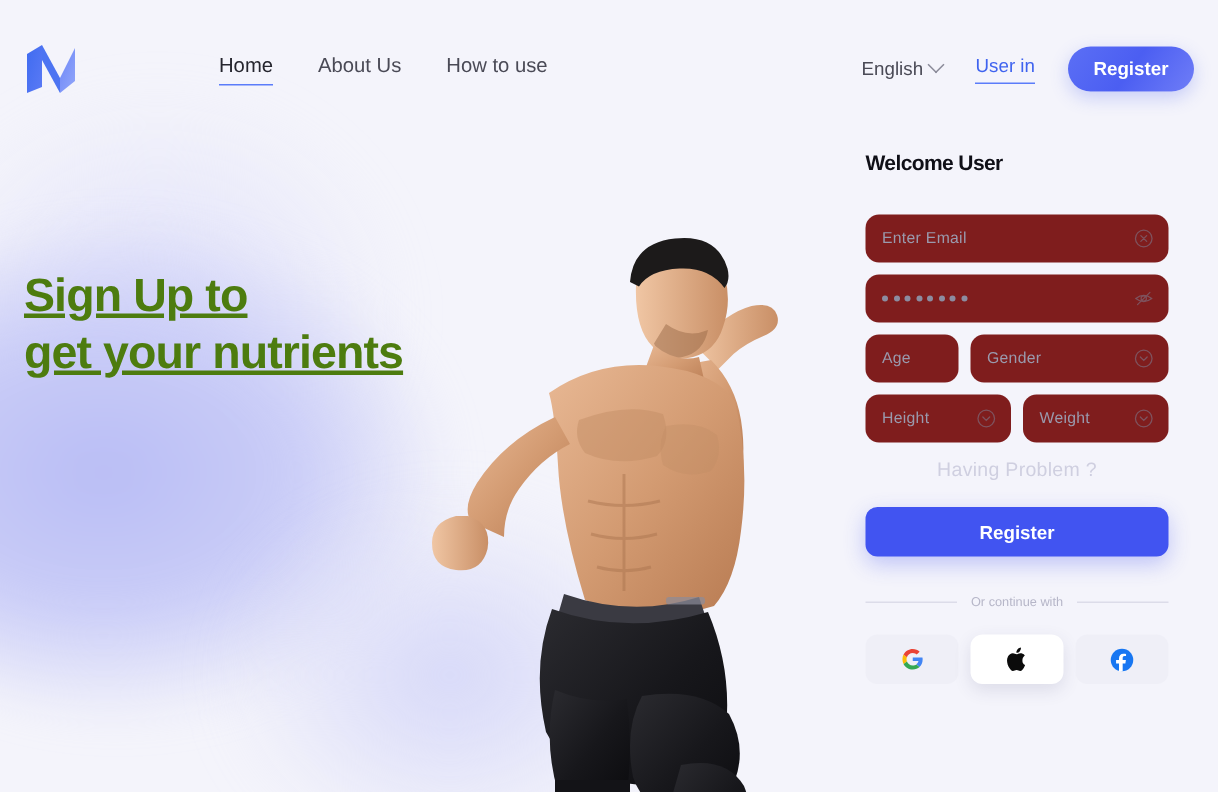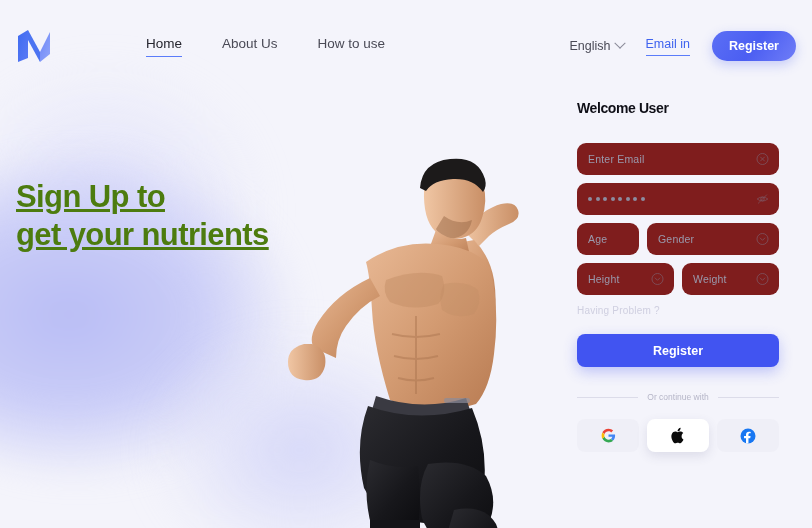--- a/index.html
+++ b/index.html
@@ -51,21 +51,21 @@
     font-size:22px; font-weight:bold; letter-spacing:-0.3px;
     color:#4a6cf0;
   }
   #brand-plus {
     position:absolute; right:-14px; top:-7px;
     width:17px; height:17px; border-radius:50%;
     background:#4361ee; color:#fff;
     font-size:13px; font-weight:bold; line-height:16px; text-align:center;
   }
 
-  #main-nav { display:flex; align-items:center; gap:40px; margin-left:92px; }
+  #main-nav { display:flex; align-items:center; gap:30px; margin-left:92px; }
   .nav-link {
     font-size:13.5px; color:#4a4a56; text-decoration:none;
     padding-bottom:5px; white-space:nowrap;
   }
   .nav-link.is-active { color:#25252e; border-bottom:1.6px solid #5b7cfa; }
 
   #header-right { margin-left:auto; display:flex; align-items:center; gap:22px; margin-right:16px;justify-content:flex-end; }
   #lang-switch {
     display:flex; align-items:center; gap:5px;
     font-size:12.5px; color:#4a4a56;
@@ -114,21 +114,21 @@
   .field-dots i { width:4px; height:4px; border-radius:50%; background:#8c8ca0; display:block; }
   .field-icon { position:absolute; right:10px; top:50%; transform:translateY(-50%);
                 width:13px; height:13px; opacity:.55; }
 
   .field-row { display:flex; gap:8px; }
   #field-age { width:62px; flex:none;align-items:center; }
   #field-gender { flex:1; }
   #field-height, #field-weight { flex:1; }
 
   #having-problem {
-    text-align:left; font-size:10px; color:#cfcfe0;
+    text-align:center; font-size:13px; color:#cfcfe0;
     margin-top:2px; margin-bottom:18px; letter-spacing:.2px;
   }
 
   #register-btn-form {
     width:100%; height:33px; border:none; border-radius:8px;
     background:#4154f1; color:#fff; font-size:12.5px; font-weight:bold;
     cursor:pointer; box-shadow:0 5px 14px rgba(65,84,241,.30);
   }
 
   #divider { display:flex; align-items:center; gap:9px; margin:25px 0 17px; }
@@ -247,21 +247,21 @@
     <a class="nav-link is-active" href="#">Home</a>
     <a class="nav-link" href="#">About Us</a>
     <a class="nav-link" href="#">How to use</a>
   </nav>
 
   <div id="header-right">
     <div id="lang-switch">
       <span>English</span>
       <span class="chev"></span>
     </div>
-    <a id="signin-link" href="#">Email in</a>
+    <a id="signin-link" href="#">User in</a>
     <button id="register-btn-header">Register</button>
   </div>
 </header>
 
 <section id="hero">
   <h1 id="hero-title">
     <span>Sign Up to</span><br>
     <span>get your nutrients</span>
   </h1>
 </section>

